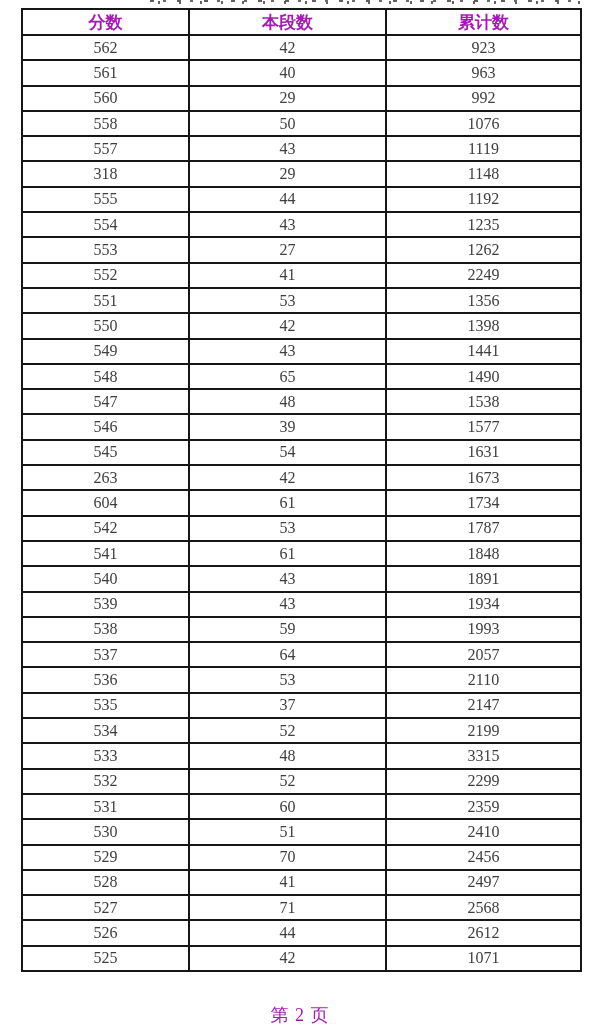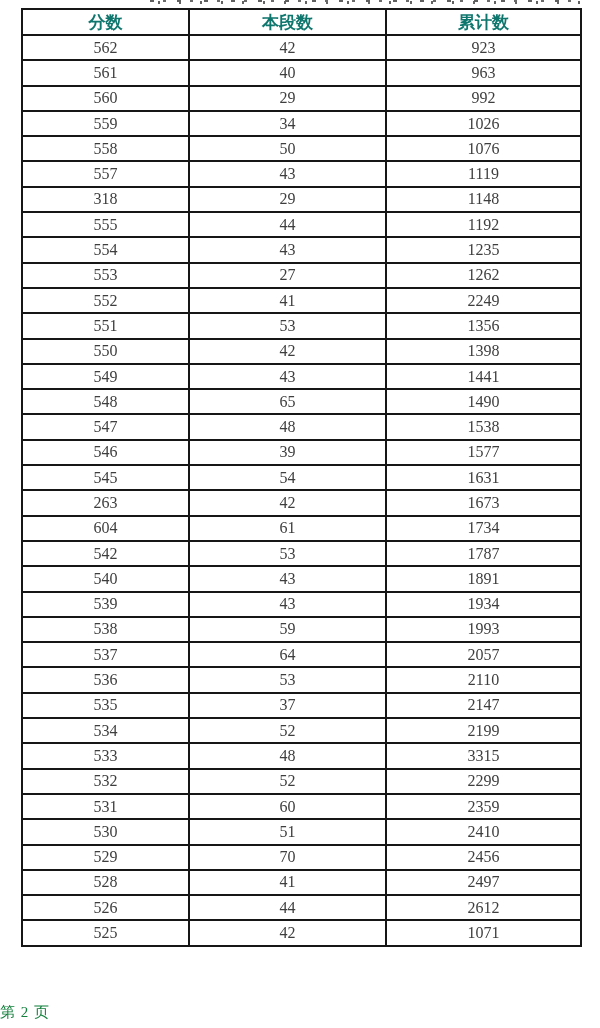--- a/index.html
+++ b/index.html
@@ -48,37 +48,37 @@
     vertical-align: middle;
     padding: 0;
     overflow: hidden;
     white-space: nowrap;
   }
   table.score-table thead th {
     height: 24px;
     font-family: "Liberation Sans", "DejaVu Sans", sans-serif;
     font-weight: 700;
     font-size: 17px;
-    color: #0f766e;
+    color: #a21caf;
     border-bottom-width: 2px;
   }
   table.score-table tbody td {
     height: 23.3px;
     font-size: 16px;
     color: #3e3e3e;
     font-family: "Liberation Serif", "DejaVu Serif", serif;
   }
   .page-footer {
     position: absolute;
     top: 1003px;
     left: 0;
     width: 600px;
-    text-align: left;
-    font-size: 15px;
-    color: #15803d;
+    text-align: center;
+    font-size: 18px;
+    color: #a21caf;
     letter-spacing: 1px;
     font-family: "Liberation Serif", "DejaVu Serif", serif;
   }
 </style>
 </head>
 <body>
 
 <div class="page">
 
   <div class="frag-strip"></div>
@@ -106,25 +106,20 @@
           <td>561</td>
           <td>40</td>
           <td>963</td>
         </tr>
         <tr>
           <td>560</td>
           <td>29</td>
           <td>992</td>
         </tr>
         <tr>
-          <td>559</td>
-          <td>34</td>
-          <td>1026</td>
-        </tr>
-        <tr>
           <td>558</td>
           <td>50</td>
           <td>1076</td>
         </tr>
         <tr>
           <td>557</td>
           <td>43</td>
           <td>1119</td>
         </tr>
         <tr>
@@ -196,20 +191,25 @@
           <td>604</td>
           <td>61</td>
           <td>1734</td>
         </tr>
         <tr>
           <td>542</td>
           <td>53</td>
           <td>1787</td>
         </tr>
         <tr>
+          <td>541</td>
+          <td>61</td>
+          <td>1848</td>
+        </tr>
+        <tr>
           <td>540</td>
           <td>43</td>
           <td>1891</td>
         </tr>
         <tr>
           <td>539</td>
           <td>43</td>
           <td>1934</td>
         </tr>
         <tr>
@@ -261,20 +261,25 @@
           <td>529</td>
           <td>70</td>
           <td>2456</td>
         </tr>
         <tr>
           <td>528</td>
           <td>41</td>
           <td>2497</td>
         </tr>
         <tr>
+          <td>527</td>
+          <td>71</td>
+          <td>2568</td>
+        </tr>
+        <tr>
           <td>526</td>
           <td>44</td>
           <td>2612</td>
         </tr>
         <tr>
           <td>525</td>
           <td>42</td>
           <td>1071</td>
         </tr>
       </tbody>

